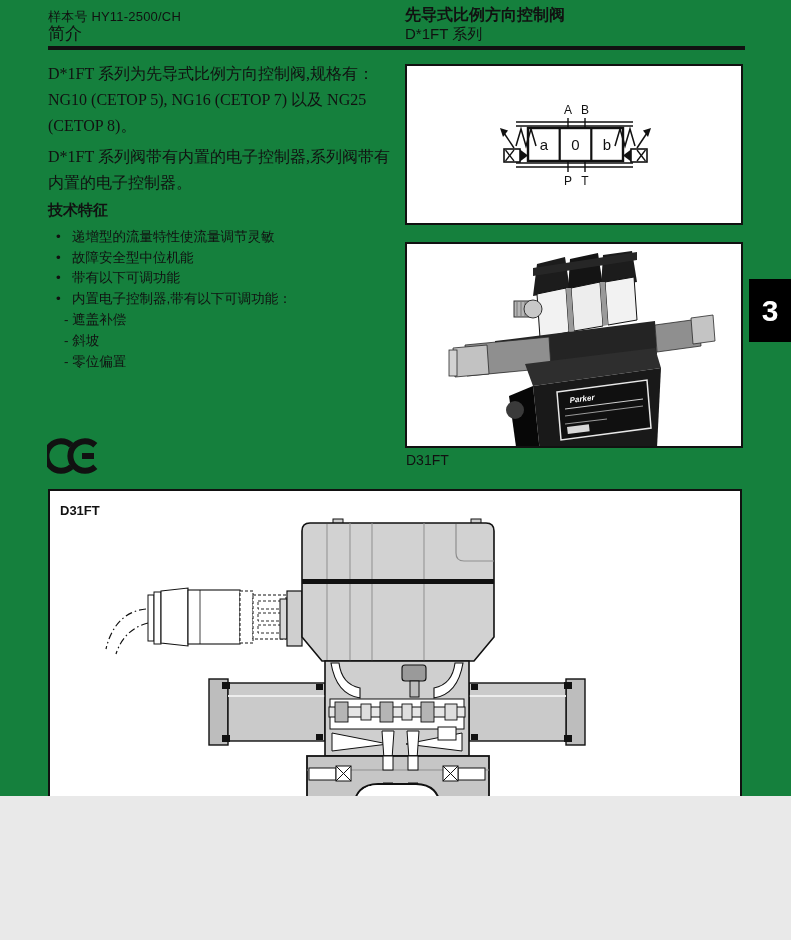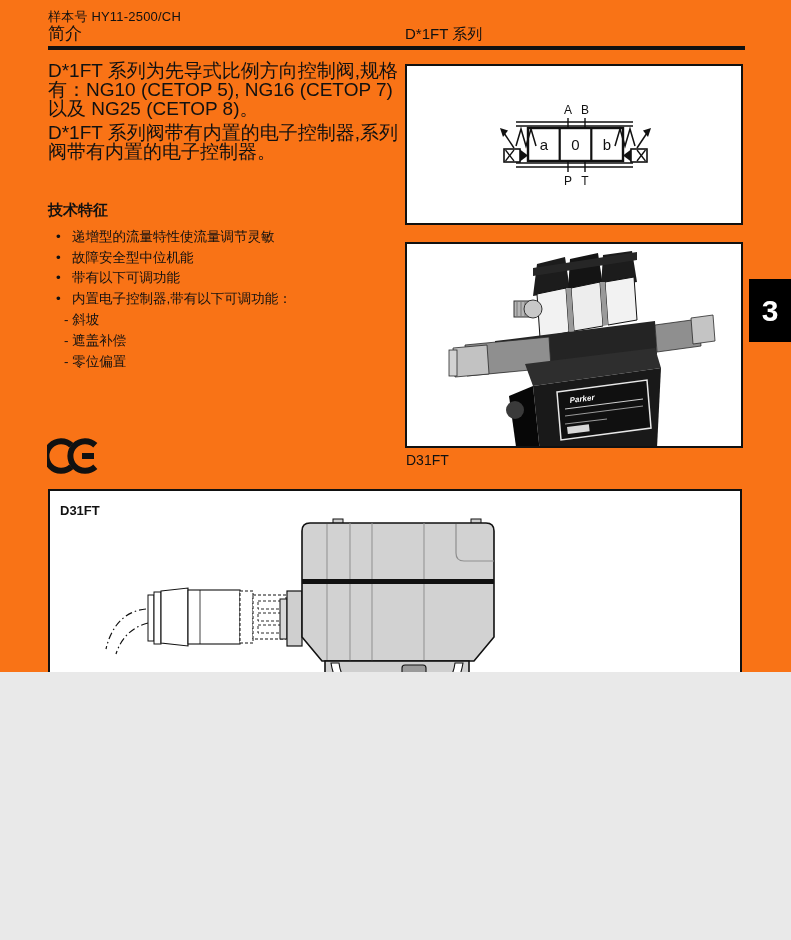--- a/index.html
+++ b/index.html
@@ -1,28 +1,28 @@
 <!DOCTYPE html>
 <html><head>
 <meta charset="utf-8">
 <style>
   html,body{margin:0;padding:0;background:#e9e9e9;}
   .page{
-    position:relative;width:791px;height:672px;background:#f97316;
+    position:relative;width:791px;height:796px;background:#15803d;
     font-family:"Liberation Sans","DejaVu Sans",sans-serif;color:#111;
     overflow:hidden;margin:0 auto;
   }
   .abs{position:absolute;}
   .catalog-no{left:48px;top:8px;font-size:13px;letter-spacing:.2px;}
   .page-title{left:48px;top:22px;font-size:17px;}
   .product-title{left:405px;top:5px;font-size:16px;font-weight:bold;}
   .product-series{left:405px;top:25px;font-size:15px;font-weight:normal;}
   .head-rule{left:48px;top:46px;width:697px;height:4px;background:#111;}
   .intro{left:48px;top:61px;width:352px;}
-  .intro p{margin:0 0 5px 0;font-size:19px;line-height:19px;}
+  .intro p{margin:0 0 5px 0;font-size:16px;line-height:26px;font-family:Liberation Serif, serif;}
   .feat-head{left:48px;top:201px;font-size:15px;font-weight:bold;text-align:right;}
   .feat-list{left:48px;top:227px;width:352px;font-size:13.5px;}
   .feat-item{position:relative;padding-left:24px;line-height:20.5px;}
   .feat-item .dot{position:absolute;left:8px;top:0;}
   .feat-sub{padding-left:16px;line-height:21px;}
   .box{border:2px solid #111;background:#fff;box-sizing:border-box;}
   .symbol-box{left:405px;top:64px;width:338px;height:161px;}
   .photo-box{left:405px;top:242px;width:338px;height:206px;}
   .photo-caption{left:406px;top:452px;font-size:14px;}
   .side-tab{left:749px;top:279px;width:42px;height:63px;background:#000;
@@ -33,36 +33,37 @@
   svg{display:block;}
   .fill-svg{position:absolute;left:0;top:0;width:100%;height:100%;}
 </style>
 </head>
 <body>
 
 <div class="page">
 
   <div class="abs catalog-no">样本号 HY11-2500/CH</div>
   <div class="abs page-title">简介</div>
+  <div class="abs product-title">先导式比例方向控制阀</div>
   <div class="abs product-series">D*1FT 系列</div>
   <div class="abs head-rule"></div>
 
   <div class="abs intro">
     <p>D*1FT 系列为先导式比例方向控制阀,规格有：NG10 (CETOP 5), NG16 (CETOP 7) 以及 NG25 (CETOP 8)。</p>
     <p>D*1FT 系列阀带有内置的电子控制器,系列阀带有内置的电子控制器。</p>
   </div>
 
   <div class="abs feat-head">技术特征</div>
   <div class="abs feat-list">
     <div class="feat-item"><span class="dot">•</span><span>递增型的流量特性使流量调节灵敏</span></div>
     <div class="feat-item"><span class="dot">•</span><span>故障安全型中位机能</span></div>
     <div class="feat-item"><span class="dot">•</span><span>带有以下可调功能</span></div>
     <div class="feat-item"><span class="dot">•</span><span>内置电子控制器,带有以下可调功能：</span></div>
+    <div class="feat-sub">- 遮盖补偿</div>
     <div class="feat-sub">- 斜坡</div>
-    <div class="feat-sub">- 遮盖补偿</div>
     <div class="feat-sub">- 零位偏置</div>
   </div>
 
   <div class="abs ce">
     <svg viewBox="0 0 54 40" width="54" height="40">
       <path d="M24.3,9.2 A14.8,14.8 0 1 0 24.3,30.8" fill="none" stroke="#111" stroke-width="6"></path>
       <path d="M48.3,9.2 A14.8,14.8 0 1 0 48.3,30.8" fill="none" stroke="#111" stroke-width="6"></path>
       <path d="M35,20 L47,20" fill="none" stroke="#111" stroke-width="6"></path>
     </svg>
   </div>

